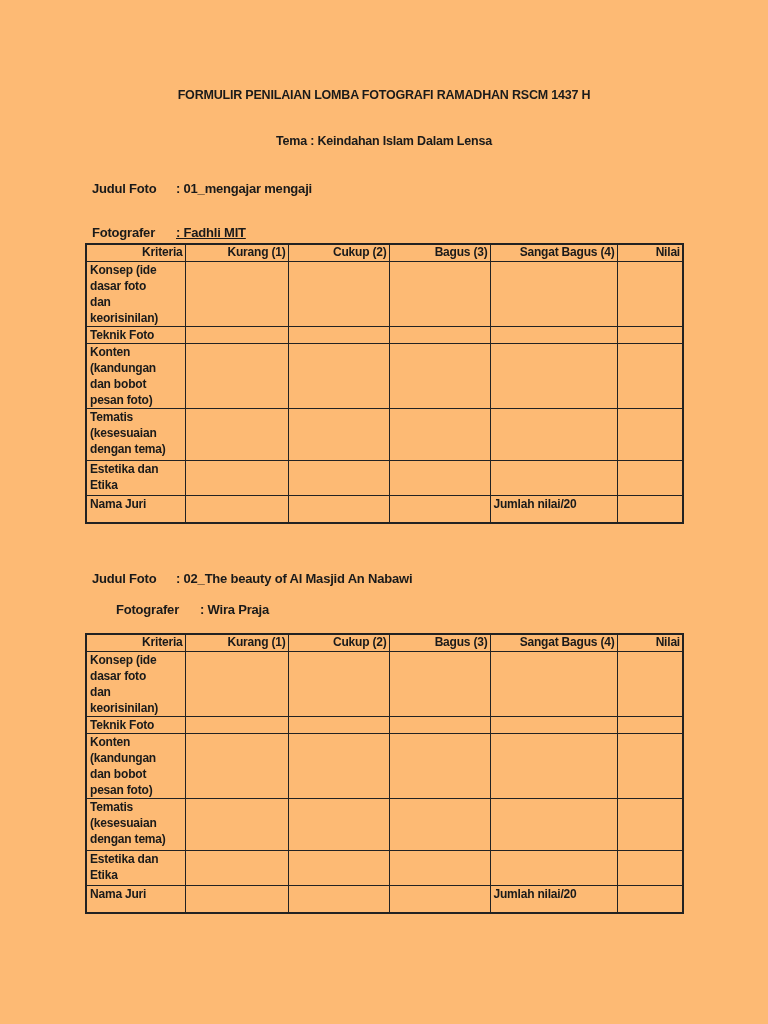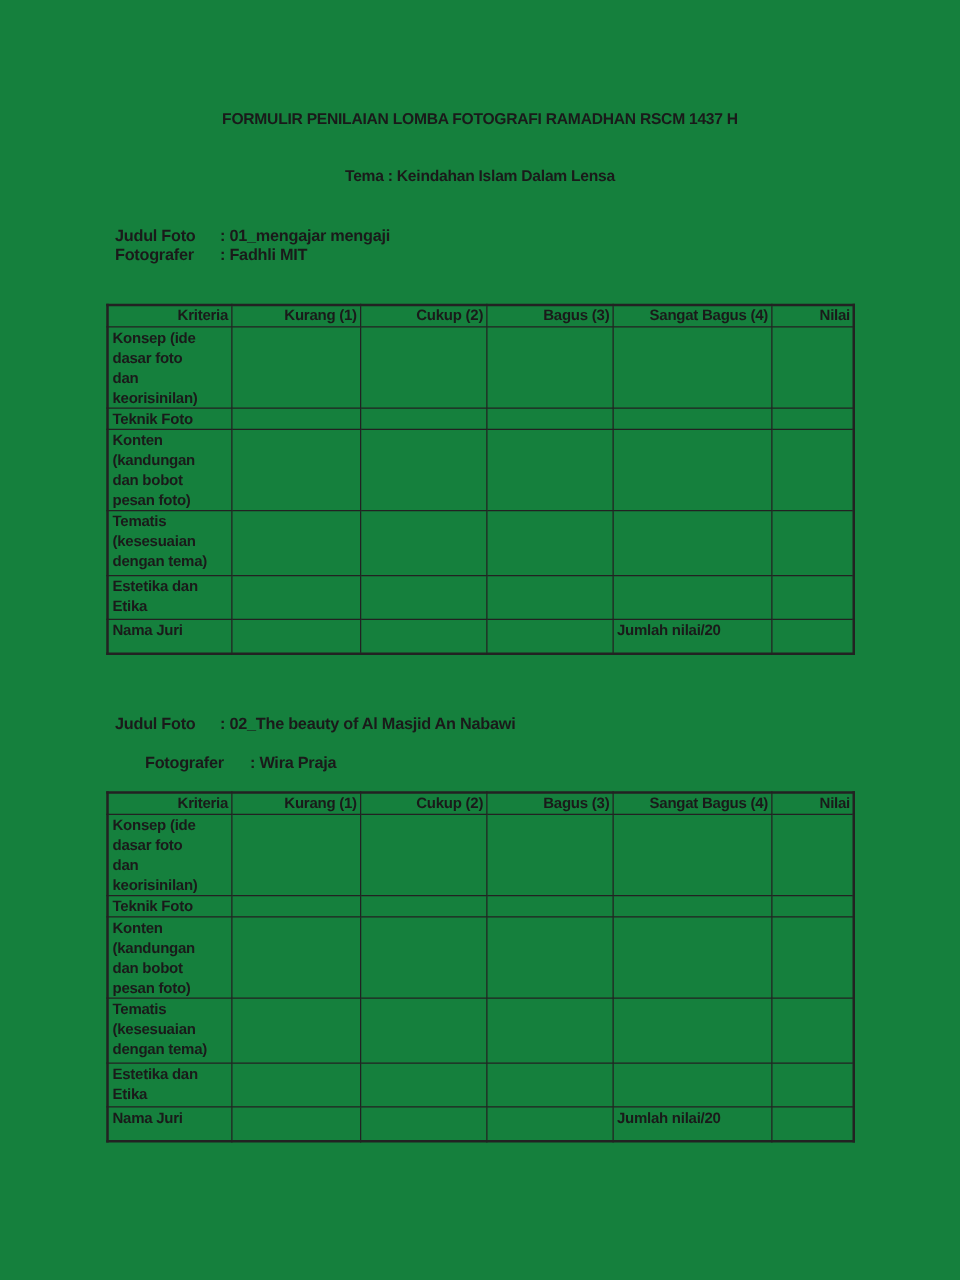--- a/index.html
+++ b/index.html
@@ -1,40 +1,40 @@
 <!DOCTYPE html>
 <html><head>
 <meta charset="utf-8">
 <style>
   * { margin:0; padding:0; box-sizing:border-box; }
   html,body { background:#ffffff; }
   .doc {
     position:relative;
     width:768px; height:1024px;
-    background:#15803d;
+    background:#fdba74;
     font-family:"Liberation Sans", sans-serif;
     font-weight:bold;
     color:#1a1a1a;
     overflow:hidden;
   }
   .title {
     position:absolute; top:88px; left:0; width:768px;
     text-align:center; font-size:12.5px; letter-spacing:-0.2px;
   }
   .subtitle {
     position:absolute; top:134px; left:0; width:768px;
     text-align:center; font-size:12.5px; letter-spacing:-0.2px;
   }
   .meta-line {
     position:absolute; left:92px; font-size:13px; letter-spacing:-0.2px;
     white-space:nowrap;
   }
   .meta-label { display:inline-block; width:84px; }
   .m-judul-1 { top:181px; }
-  .m-foto-1  { top:196px; }
+  .m-foto-1  { top:225px;text-decoration:underline; }
   .m-judul-2 { top:571px; }
   .m-foto-2  { top:602px;padding-left:24px; }
 
   table.score-table {
     position:absolute; left:85px;
     width:597px; table-layout:fixed;
     border-collapse:collapse;
     border:2px solid #222222;
   }
   .t1 { top:243px; }

